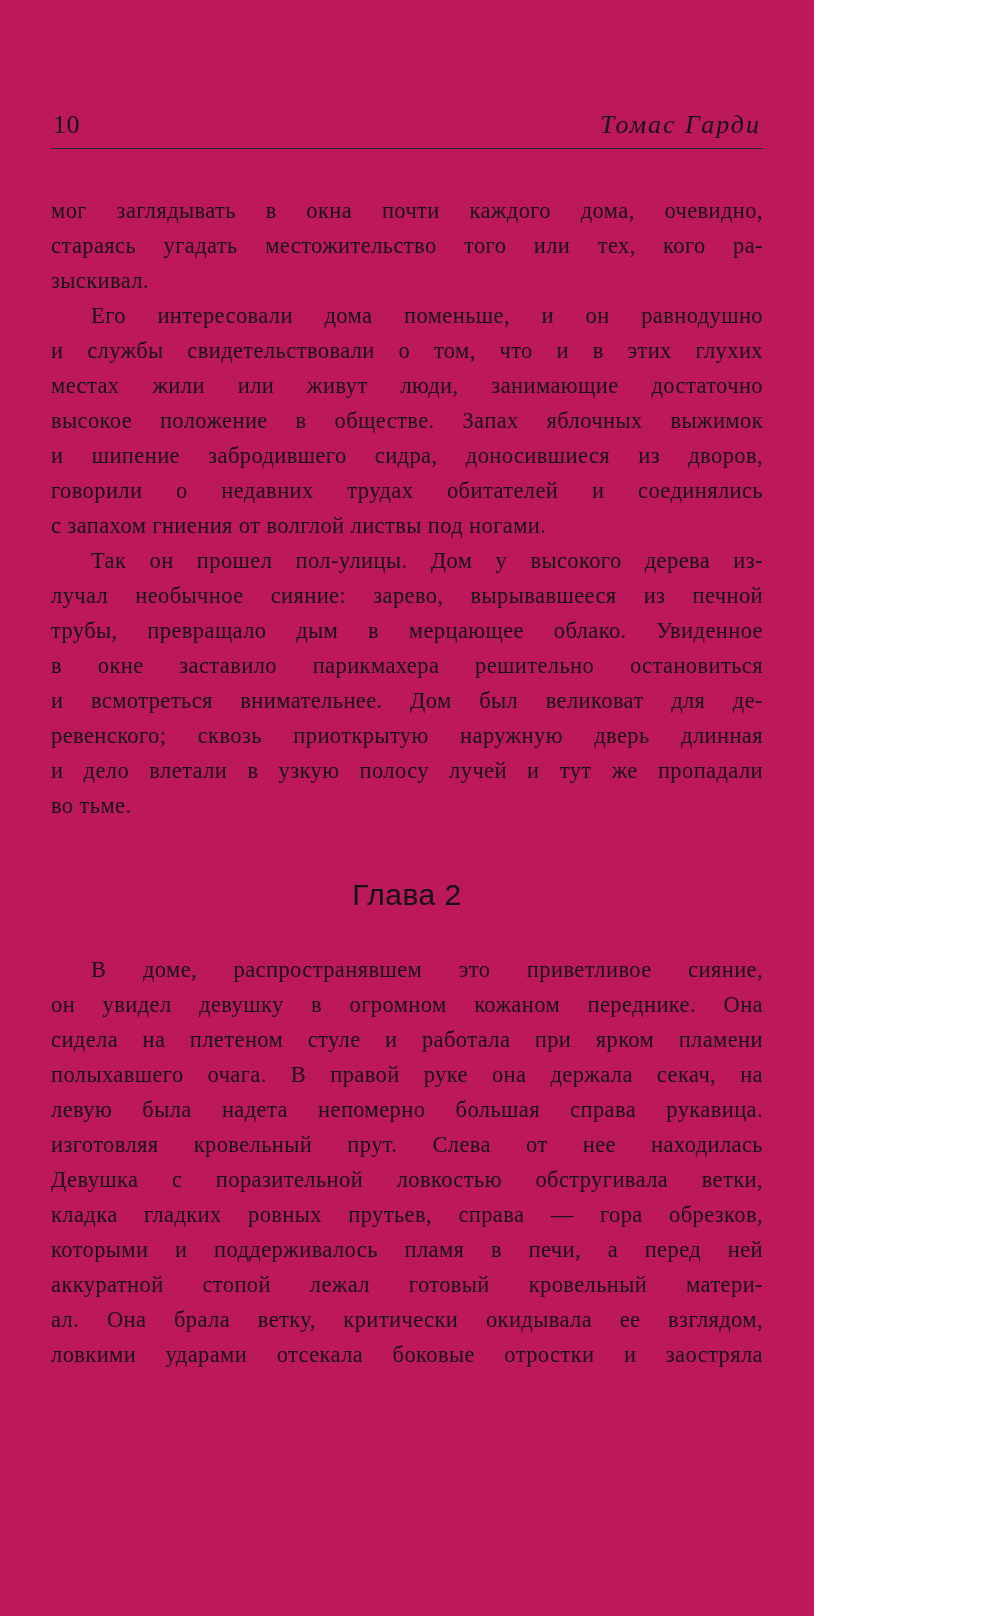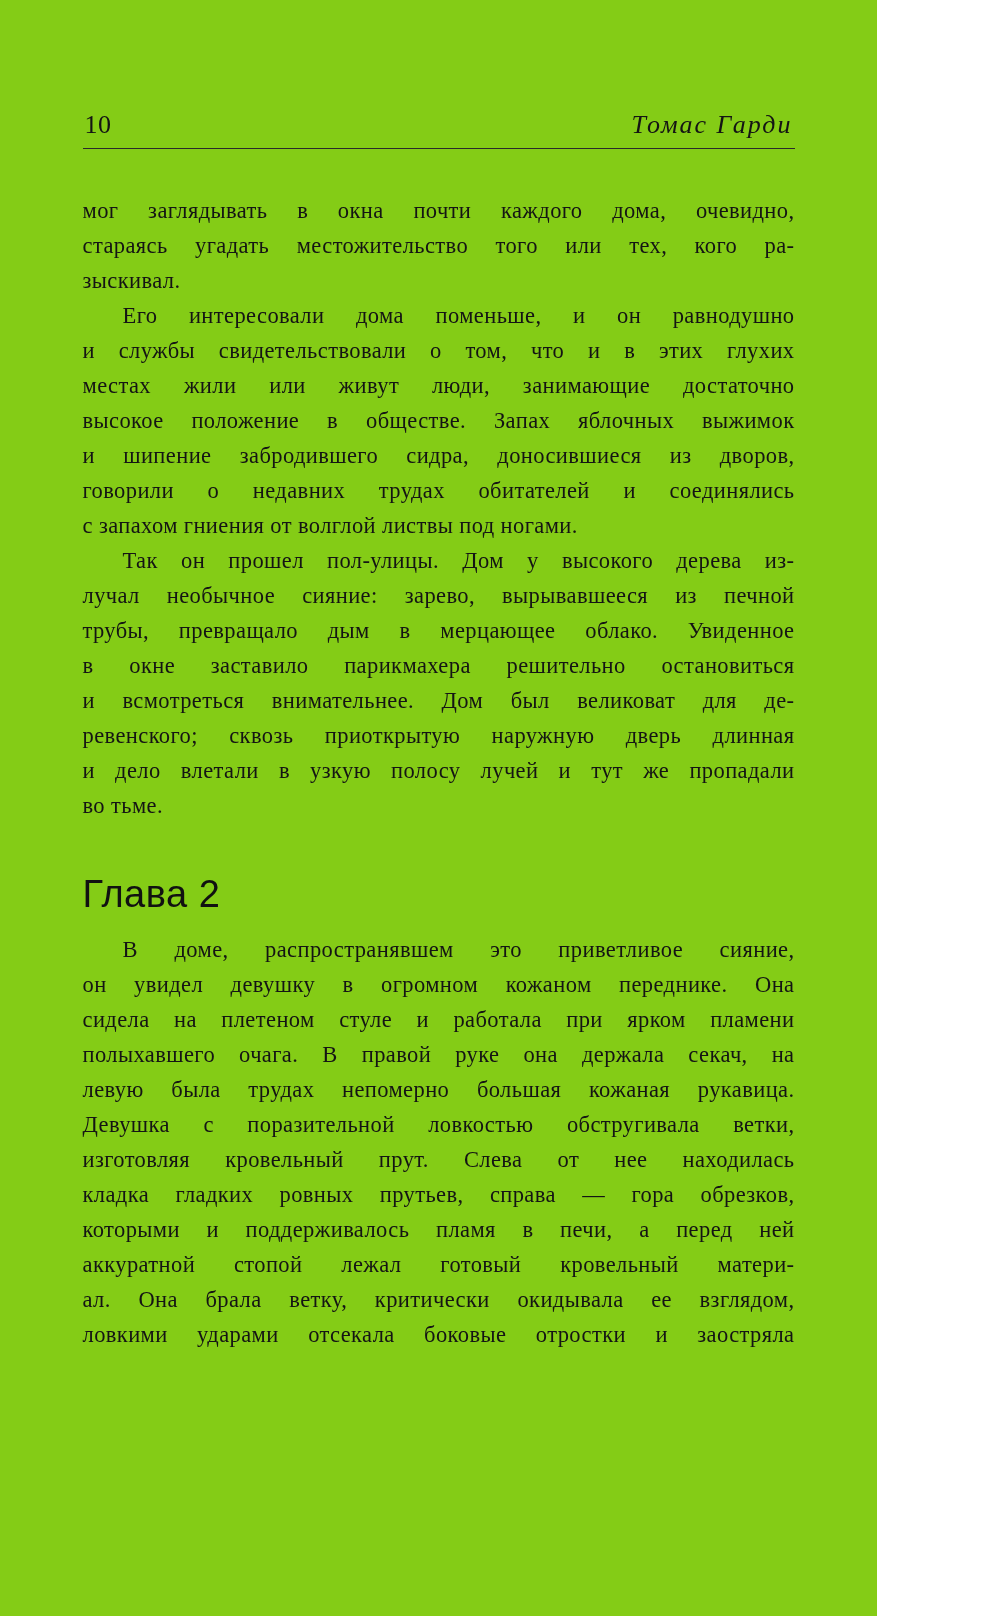--- a/index.html
+++ b/index.html
@@ -2,23 +2,23 @@
 <html lang="ru"><head>
 <meta charset="utf-8">
 <style>
   html, body {
     margin: 0;
     padding: 0;
     background: #ffffff;
   }
   .page {
     position: relative;
-    width: 877px;
+    width: 814px;
     height: 1616px;
-    background: #84cc16;
+    background: #be185d;
     overflow: hidden;
     font-family: "Liberation Serif", serif;
     color: #141414;
   }
   .content {
     width: 712px;
     margin: 0 auto;
     padding-top: 110px;
   }
   .running-header {
@@ -53,23 +53,24 @@
   }
   .line.last {
     text-align-last: left;
   }
   .para.indent .line.first {
     padding-left: 40px;
   }
   .chapter-heading {
     font-family: "Liberation Sans", sans-serif;
     font-weight: 500;
-    font-size: 38px;
+    font-size: 30px;
     letter-spacing: 0.5px;
-    margin: 54px 0 20px 0;
+    text-align: center;
+    margin: 54px 0 40px 0;
     color: #111111;
   }
 </style>
 </head>
 <body>
 
 <div class="page">
   <div class="content">
     <div class="running-header">
       <span class="page-number">10</span>
@@ -99,23 +100,23 @@
           <div class="line">ревенского; сквозь приоткрытую наружную дверь длинная</div>
           <div class="line">и дело влетали в узкую полосу лучей и тут же пропадали</div>
           <div class="line last">во тьме.</div>
         </div>
         <h2 class="chapter-heading">Глава 2</h2>
         <div class="para indent">
           <div class="line first">В доме, распространявшем это приветливое сияние,</div>
           <div class="line">он увидел девушку в огромном кожаном переднике. Она</div>
           <div class="line">сидела на плетеном стуле и работала при ярком пламени</div>
           <div class="line">полыхавшего очага. В правой руке она держала секач, на</div>
-          <div class="line">левую была трудах непомерно большая кожаная рукавица.</div>
+          <div class="line">левую была надета непомерно большая справа рукавица.</div>
+          <div class="line">изготовляя кровельный прут. Слева от нее находилась</div>
           <div class="line">Девушка с поразительной ловкостью обстругивала ветки,</div>
-          <div class="line">изготовляя кровельный прут. Слева от нее находилась</div>
           <div class="line">кладка гладких ровных прутьев, справа — гора обрезков,</div>
           <div class="line">которыми и поддерживалось пламя в печи, а перед ней</div>
           <div class="line">аккуратной стопой лежал готовый кровельный матери-</div>
           <div class="line">ал. Она брала ветку, критически окидывала ее взглядом,</div>
           <div class="line">ловкими ударами отсекала боковые отростки и заостряла</div>
         </div>
       </div>
   </div>
 </div>
 

